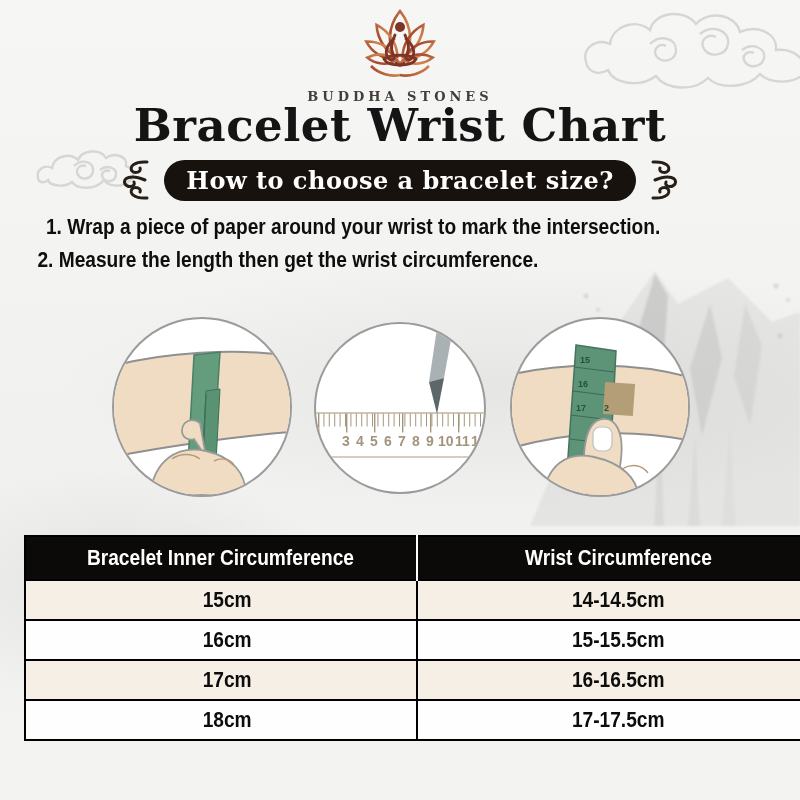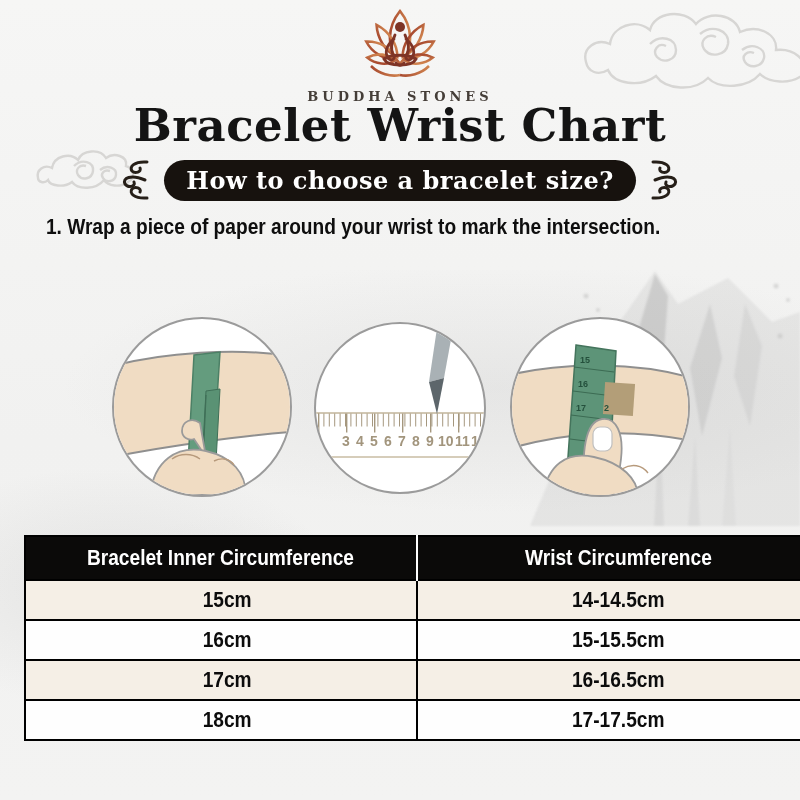--- a/index.html
+++ b/index.html
@@ -149,20 +149,23 @@
     <svg class="flourish" width="36" height="46" viewBox="0 0 36 46" transform="scale(-1,1)" style="transform:scaleX(-1);">
       <path d="M31,5 C18,4 13,10 16,14 C19,17 26,15 24,11"></path>
       <path d="M29,23 C15,17 6,21 9,27 C12,31 20,30 18,25"></path>
       <path d="M31,41 C18,42 13,36 16,32 C19,29 26,31 24,35"></path>
     </svg>
   </div>
 
   <div id="instr-1" class="instr">
     <span class="cond">1. Wrap a piece of paper around your wrist to mark the intersection.</span>
   </div>
+  <div id="instr-2" class="instr">
+    <span class="cond">2. Measure the length then get the wrist circumference.</span>
+  </div>
 
   <div id="circ-1" class="step-circle">
     <svg viewBox="0 0 176 176">
       <path d="M-12,50 C40,34 130,26 190,40 L190,112 C130,116 46,128 -12,140 Z" fill="#f0dcc3" stroke="#8f8f8f" stroke-width="2"></path>
       <path d="M80,36 L106,33 L99,142 L74,145 Z" fill="#649c7e" stroke="#4c8066" stroke-width="1.5"></path>
       <path d="M92,72 L106,70 L102,143 L88,145 Z" fill="#5a9274" stroke="#3f6f57" stroke-width="1"></path>
       <line x1="92" y1="76" x2="89" y2="143" stroke="#3f6f57" stroke-width="1.2"></line>
       <path d="M86,104 C78,98 68,102 68,112 C68,118 74,122 80,120 L92,138 Z" fill="#f0dcc3" stroke="#9a9a9a" stroke-width="1.8"></path>
       <path d="M36,176 C40,142 62,126 92,132 C118,138 132,154 132,176 Z" fill="#f0dcc3" stroke="#9a9a9a" stroke-width="1.8"></path>
       <path d="M58,140 C66,134 78,134 86,140" fill="none" stroke="#b79a7c" stroke-width="1.4"></path>

